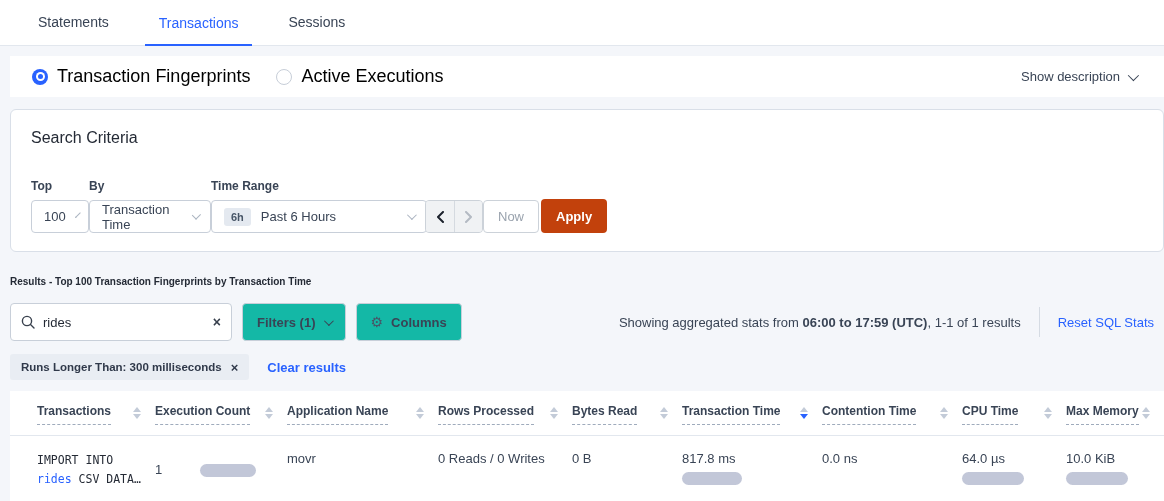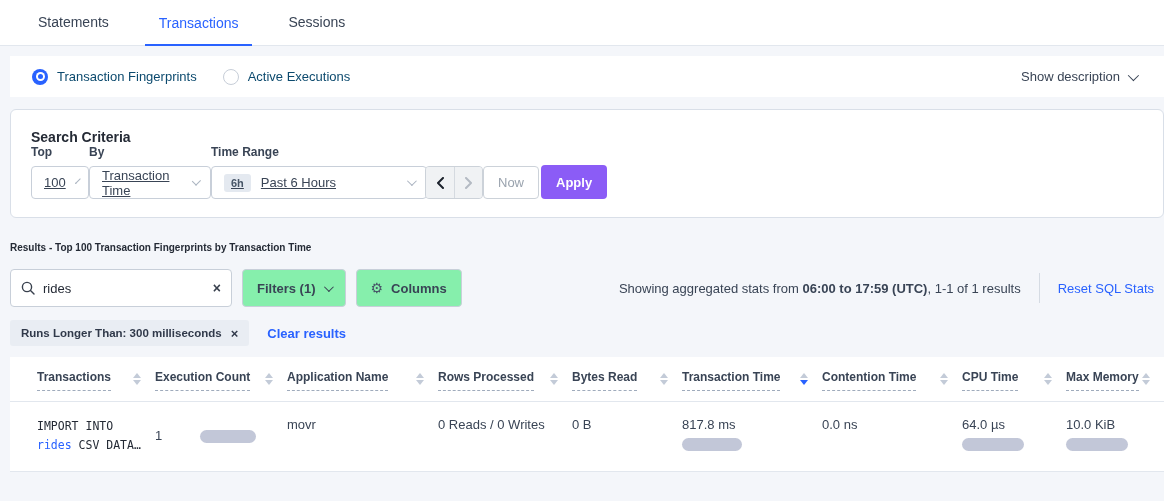--- a/index.html
+++ b/index.html
@@ -53,49 +53,49 @@
   }
   .radio-mid {
     width: 9px; height: 9px; border-radius: 50%; background: #fff;
     display: flex; align-items: center; justify-content: center;
   }
   .radio-dot { width: 5px; height: 5px; border-radius: 50%; background: #2962ff; }
   .radio-off {
     width: 16px; height: 16px; border-radius: 50%;
     border: 1.5px solid #c7ced8; background: #fff;
   }
-  .radio-label { font-size: 13px; color: #0c4a6e; }
+  .radio-label { font-size: 18px; color: #000000; }
   .show-desc { display: flex; align-items: center; gap: 8px; cursor: pointer; color: #394455; font-size: 13px; }
   .chev {
     width: 8px; height: 8px;
     border-right: 1.7px solid #394455;
     border-bottom: 1.7px solid #394455;
     transform: rotate(45deg) translateY(-2px);
     display: inline-block;
   }
 
   
   .criteria-card {
     background: #fff;
     border: 1px solid #d9dfe8;
     border-radius: 6px;
     margin: 12px 0 0 10px;
     width: 1154px;
     padding: 19px 20px 18px 20px;
   }
-  .criteria-title { font-size: 14px; font-weight: bold; color: #242a35; margin-bottom: 0; }
+  .criteria-title { font-size: 16px; font-weight: normal; color: #242a35; margin-bottom: 32px; }
   .criteria-row { display: flex; align-items: flex-end; }
   .field { display: flex; flex-direction: column; gap: 7px; }
   .field-label { font-size: 12px; font-weight: bold; color: #394455; }
   .select {
     height: 33px; background: #fff;
     border: 1px solid #c8cfd9; border-radius: 4px;
     display: flex; align-items: center;
     padding: 0 12px; gap: 10px;
-    font-size: 13px; color: #394455; cursor: pointer; text-decoration: underline;
+    font-size: 13px; color: #394455; cursor: pointer;
   }
   .select .chev { border-color: #aab3c0; width: 7px; height: 7px; }
   .select-top { width: 58px; justify-content: space-between; }
   .select-by { width: 122px; justify-content: space-between; }
   .select-time { width: 216px; }
   .time-badge {
     background: #e4e9f0; color: #475567;
     font-size: 11px; font-weight: bold;
     border-radius: 3px; padding: 3px 7px;
   }
@@ -109,21 +109,21 @@
     cursor: pointer; background: #f0f2f4; border: none;
   }
   .arrow-btn + .arrow-btn { border-left: 1px solid #d5dae0; }
   .now-btn {
     height: 33px; padding: 0 14px;
     background: #fff; border: 1px solid #ccd2d9; border-radius: 4px;
     color: #9aa3ae; font-size: 13px; cursor: pointer;
   }
   .apply-btn {
     height: 34px; padding: 0 15px; margin-left: 2px;
-    background: #8b5cf6; border: none; border-radius: 4px;
+    background: #c2410c; border: none; border-radius: 4px;
     color: #fff; font-size: 13px; font-weight: bold; cursor: pointer;
   }
 
   
   .results-heading {
     margin: 24px 0 0 10px;
     font-size: 10px; font-weight: bold; color: #242a35;
   }
   .toolbar {
     margin: 16px 10px 0 10px;
@@ -134,21 +134,21 @@
     background: #fff; border: 1px solid #c8cfd9; border-radius: 4px;
     display: flex; align-items: center; padding: 0 10px; gap: 8px;
   }
   .search-box input {
     border: none; outline: none; flex: 1; font-size: 13px; color: #242a35;
     font-family: "Liberation Sans", sans-serif; min-width: 0;
   }
   .clear-x { color: #39414e; font-size: 14px; cursor: pointer; font-weight: bold; }
   .tool-btn {
     height: 38px; margin-left: 10px; padding: 0 14px;
-    background: #86efac; border: 1px solid #c8cfd9; border-radius: 4px;
+    background: #14b8a6; border: 1px solid #c8cfd9; border-radius: 4px;
     display: flex; align-items: center; gap: 8px;
     font-size: 13px; font-weight: bold; color: #394455; cursor: pointer;
   }
   .gear { font-size: 14px; color: #475567; font-weight: normal; }
   .toolbar-right { margin-left: auto; display: flex; align-items: center; font-size: 13px; color: #394455; }
   .stats-divider { width: 1px; height: 30px; background: #d5dbe3; margin: 0 18px; }
   .reset-link { color: #2962ff; cursor: pointer; font-size: 13px; }
 
   .pill-row { margin: 13px 0 0 10px; display: flex; align-items: center; gap: 18px; }
   .filter-pill {

